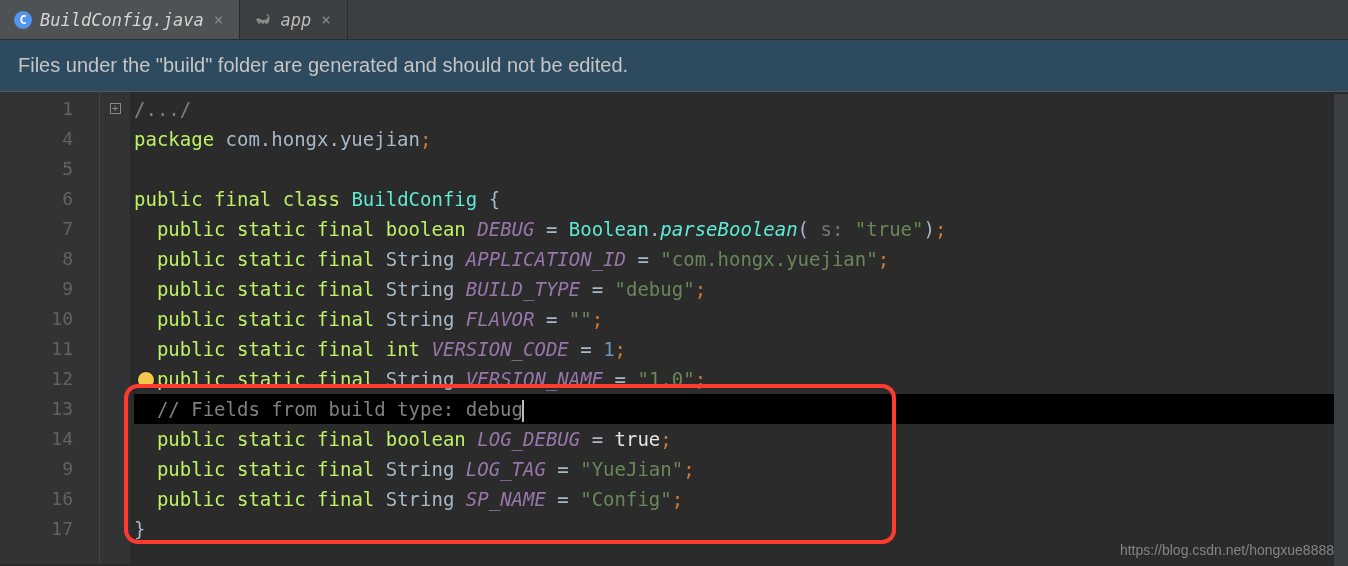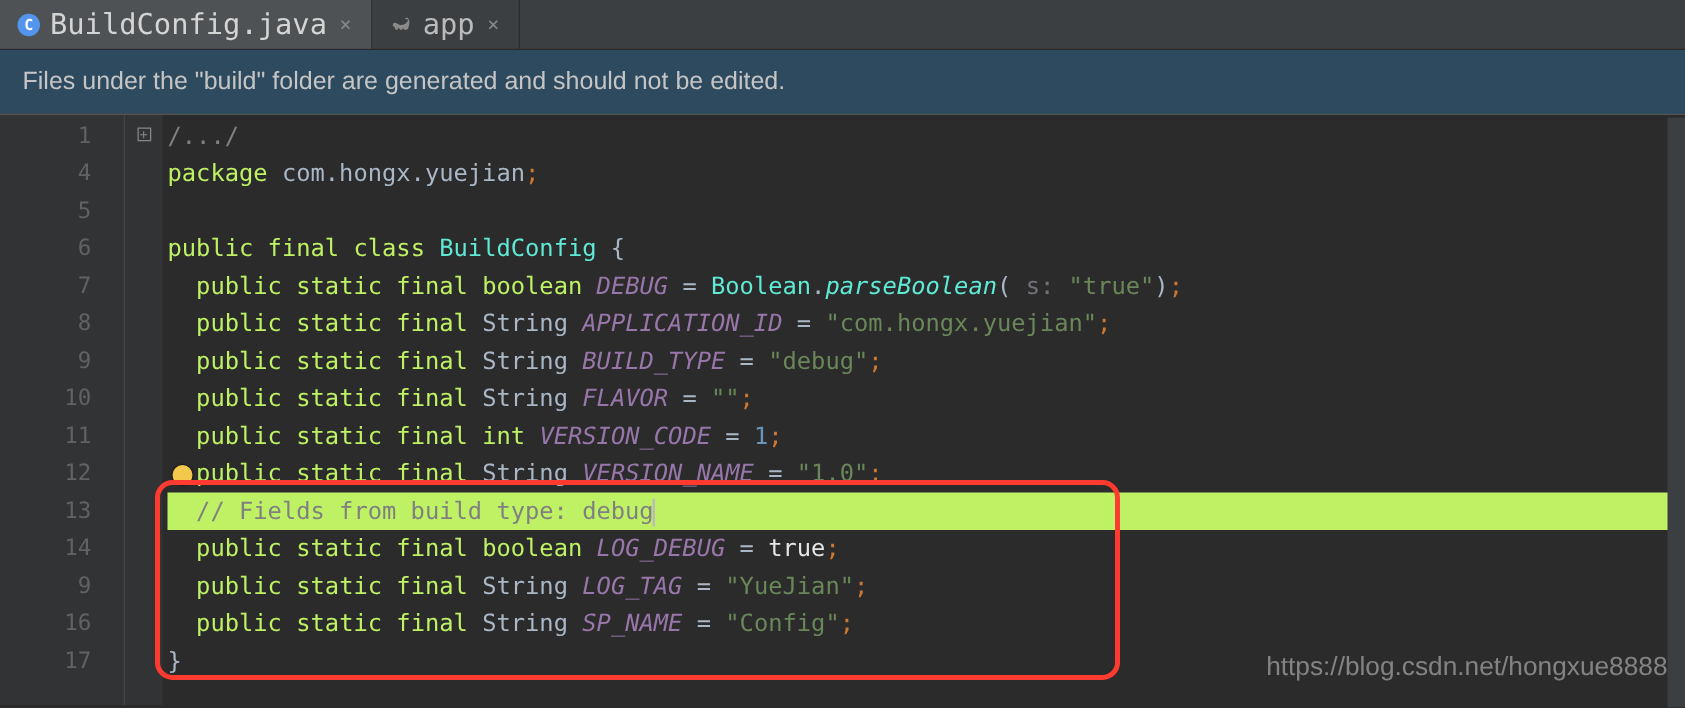--- a/index.html
+++ b/index.html
@@ -40,21 +40,21 @@
       justify-content: center;
     }
     .tab-icon.java-icon {
       background: #5394ec;
       border-radius: 50%;
       color: #fff;
       font-size: 12px;
       font-weight: bold;
     }
     .tab-icon.gradle-icon svg { width: 20px; height: 20px; }
-    .tab-label { font-size: 23px; }
+    .tab-label { font-size: 17px; font-style: italic; }
     .tab-close {
       color: #888;
       font-size: 16px;
       cursor: pointer;
       padding: 0 2px;
     }
     .warning-bar {
       background: #2d4a5f;
       color: #c5c5c5;
       padding: 14px 18px;
@@ -102,21 +102,21 @@
     }
     .code {
       padding-top: 2px;
       padding-left: 4px;
       line-height: 30px;
       font-size: 19px;
       flex: 1;
       position: relative;
     }
     .code-line { white-space: pre; height: 30px; }
-    .code-line.current { background: #bef264; }
+    .code-line.current { background: #000000; }
     .kw { color: #bef264; }
     .cls { color: #5eead4; }
     .field { color: #9876aa; font-style: italic; }
     .str { color: #6a8759; }
     .num { color: #6897bb; }
     .true { color: #e5e5e5; }
     .comment { color: #808080; }
     .fold-text { color: #808080; }
     .paramname { color: #72737a;}
     .method-static { color: #5eead4; font-style: italic; }
@@ -140,24 +140,24 @@
     .caret {
       border-right: 2px solid #bbb;
       height: 22px;
       display: inline-block;
       vertical-align: middle;
       margin-left: -1px;
     }
     .watermark {
       position: absolute;
       right: 14px;
-      bottom: 20px;
+      bottom: 8px;
       color: rgba(220,220,220,0.5);
       font-family: -apple-system, sans-serif;
-      font-size: 21px;
+      font-size: 14px;
     }
     .minimap {
       position: absolute;
       right: 0;
       top: 94px;
       width: 14px;
       bottom: 0;
       background: #3c3f41;
     }
   </style>

